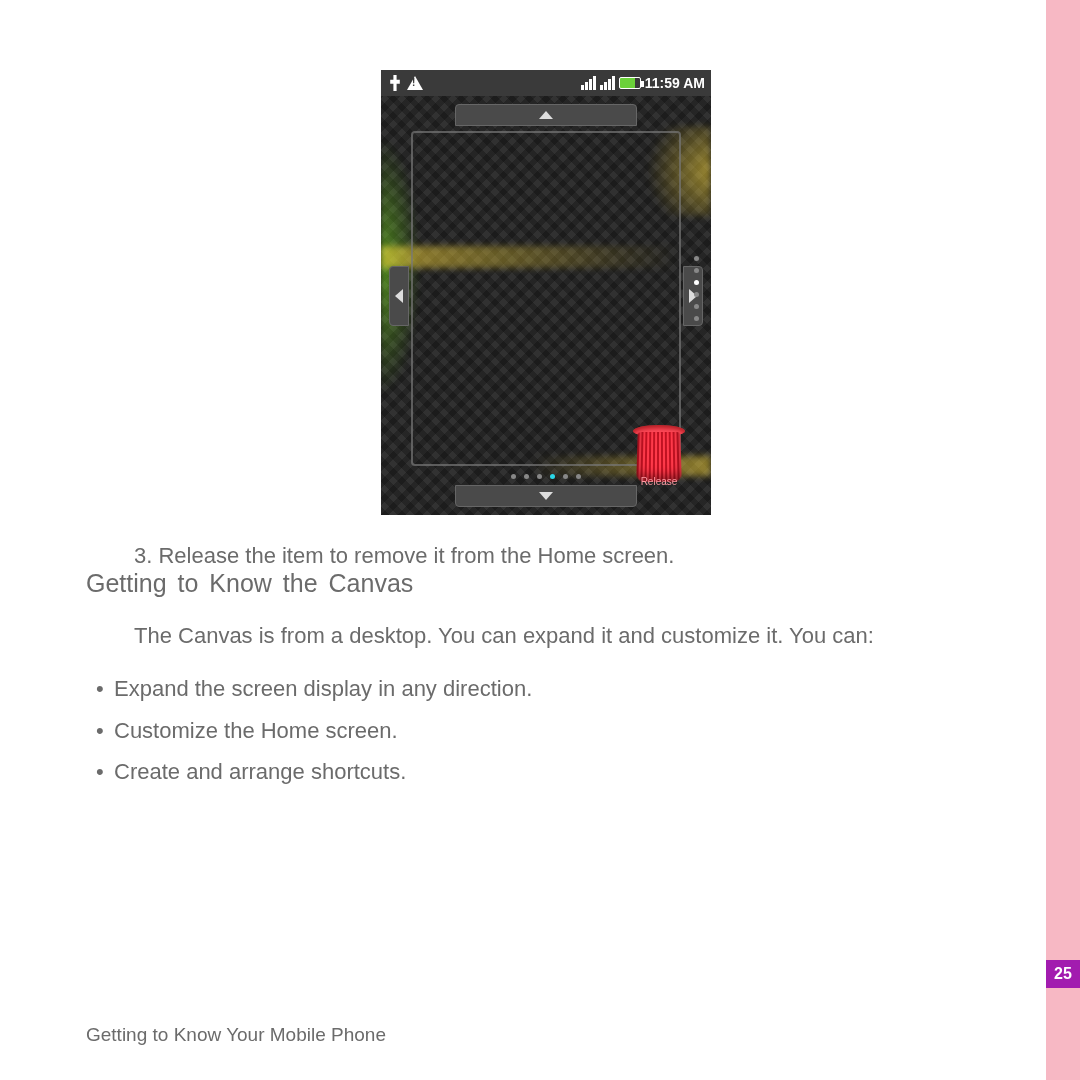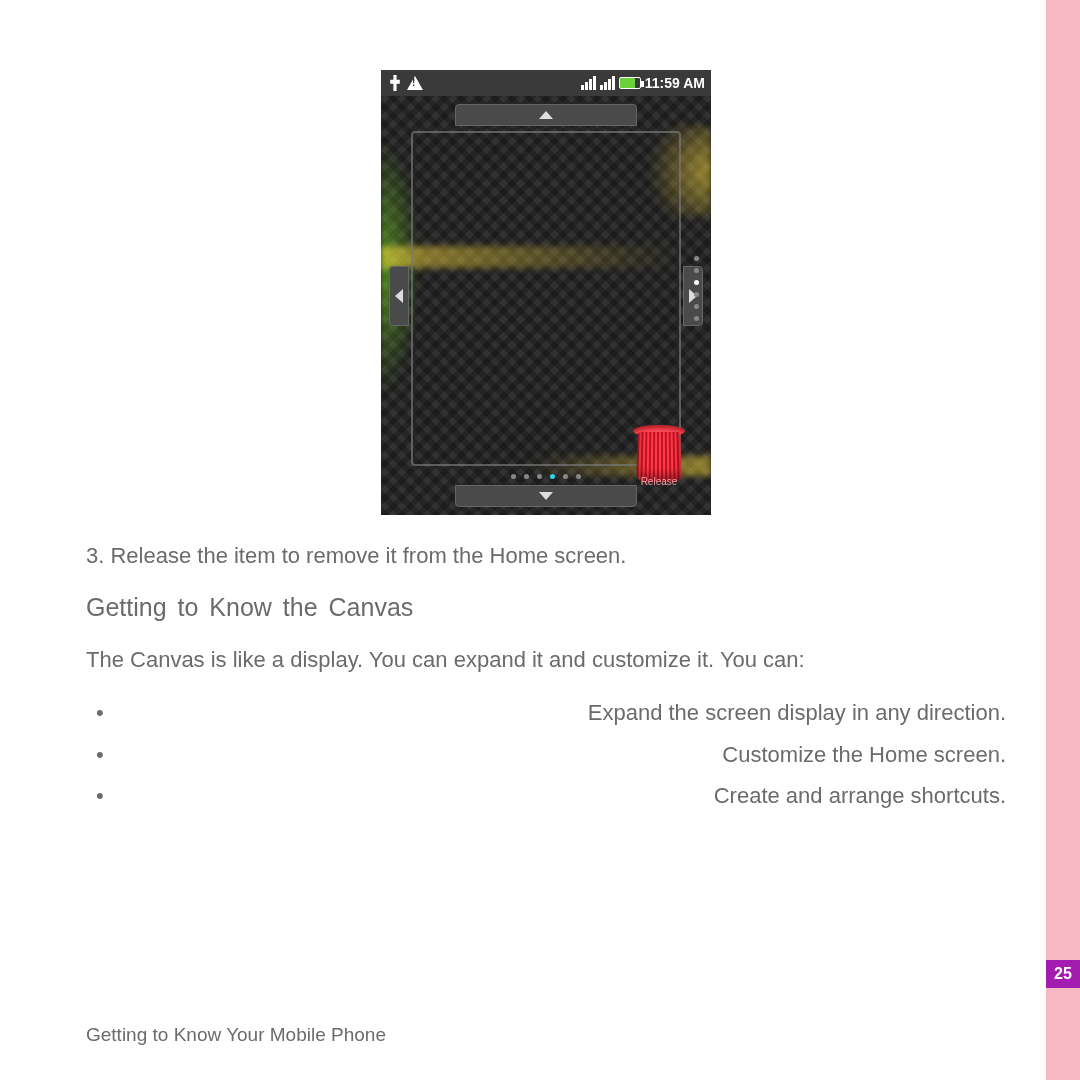--- a/index.html
+++ b/index.html
@@ -47,26 +47,26 @@
   .dots-h span.active { background:#2bd6e7; }
   .dots-v { position:absolute; right:12px; top:160px; display:flex; flex-direction:column; gap:7px; }
   .dots-v span { width:5px; height:5px; border-radius:50%; background:#888; }
   .dots-v span.active { background:#fff; }
   .trash { position:absolute; right:24px; bottom:30px; width:56px; height:64px; }
   .trash-body { position:absolute; left:6px; top:10px; width:44px; height:50px; background:
       repeating-linear-gradient(90deg, #c01222 0 2px, #ff3a4a 2px 4px);
       border-radius: 4px 4px 8px 8px; transform: perspective(80px) rotateX(6deg); box-shadow: inset 0 -6px 8px rgba(0,0,0,0.4); }
   .trash-rim { position:absolute; left:2px; top:4px; width:52px; height:12px; background:#ff4a59; border-radius:50%; box-shadow: inset 0 3px 4px rgba(128,0,0,0.6); }
   .trash-label { position:absolute; left:0; right:0; bottom:-2px; text-align:center; font-size:10px; color:#ff9aa3; }
-  .body-text { color:#6b6b6b; }
+  .body-text { color:#6b6b6b;margin-left:48px; }
   .step { font-size:22px; margin-top:28px; }
   h1.canvas-h { font-size:46px; font-weight:normal; color:#6b6b6b; margin-top:40px; letter-spacing:0.5px; }
-  h2.sub-h { font-size:25px; font-weight:normal; color:#6b6b6b; margin-top:24px; word-spacing:4px; }
+  h2.sub-h { font-size:25px; font-weight:normal; color:#6b6b6b; word-spacing:4px; }
   .para { font-size:22px; margin-top:22px; line-height:1.45; }
-  ul.bullets { list-style:none; margin-top:16px;text-align:right; }
+  ul.bullets { list-style:none; margin-top:16px; }
   ul.bullets li { font-size:22px; color:#6b6b6b; line-height:1.9; position:relative; padding-left:28px; }
   ul.bullets li::before { content:"•"; position:absolute; left:10px; color:#6b6b6b; }
   .footer { position:absolute; left:86px; top:1008px; font-size:19px; color:#6b6b6b;margin-top:16px; }
 </style>
 </head>
 <body>
 
 <div class="page">
   <div class="side-pink"></div>
   <div class="page-num">25</div>
@@ -136,21 +136,21 @@
             <div class="trash-body"></div>
             <div class="trash-label">Release</div>
           </div>
         </div>
       </div>
     </div>
 
     <p class="body-text step">3. Release the item to remove it from the Home screen.</p>
 
     <h2 class="sub-h">Getting to Know the Canvas</h2>
-    <p class="body-text para">The Canvas is like a display. You can expand it and customize it. You can:</p>
+    <p class="body-text para">The Canvas is from a desktop. You can expand it and customize it. You can:</p>
     <ul class="bullets">
       <li>Expand the screen display in any direction.</li>
       <li>Customize the Home screen.</li>
       <li>Create and arrange shortcuts.</li>
     </ul>
   </div>
 
   <div class="footer">Getting to Know Your Mobile Phone</div>
 </div>
 

